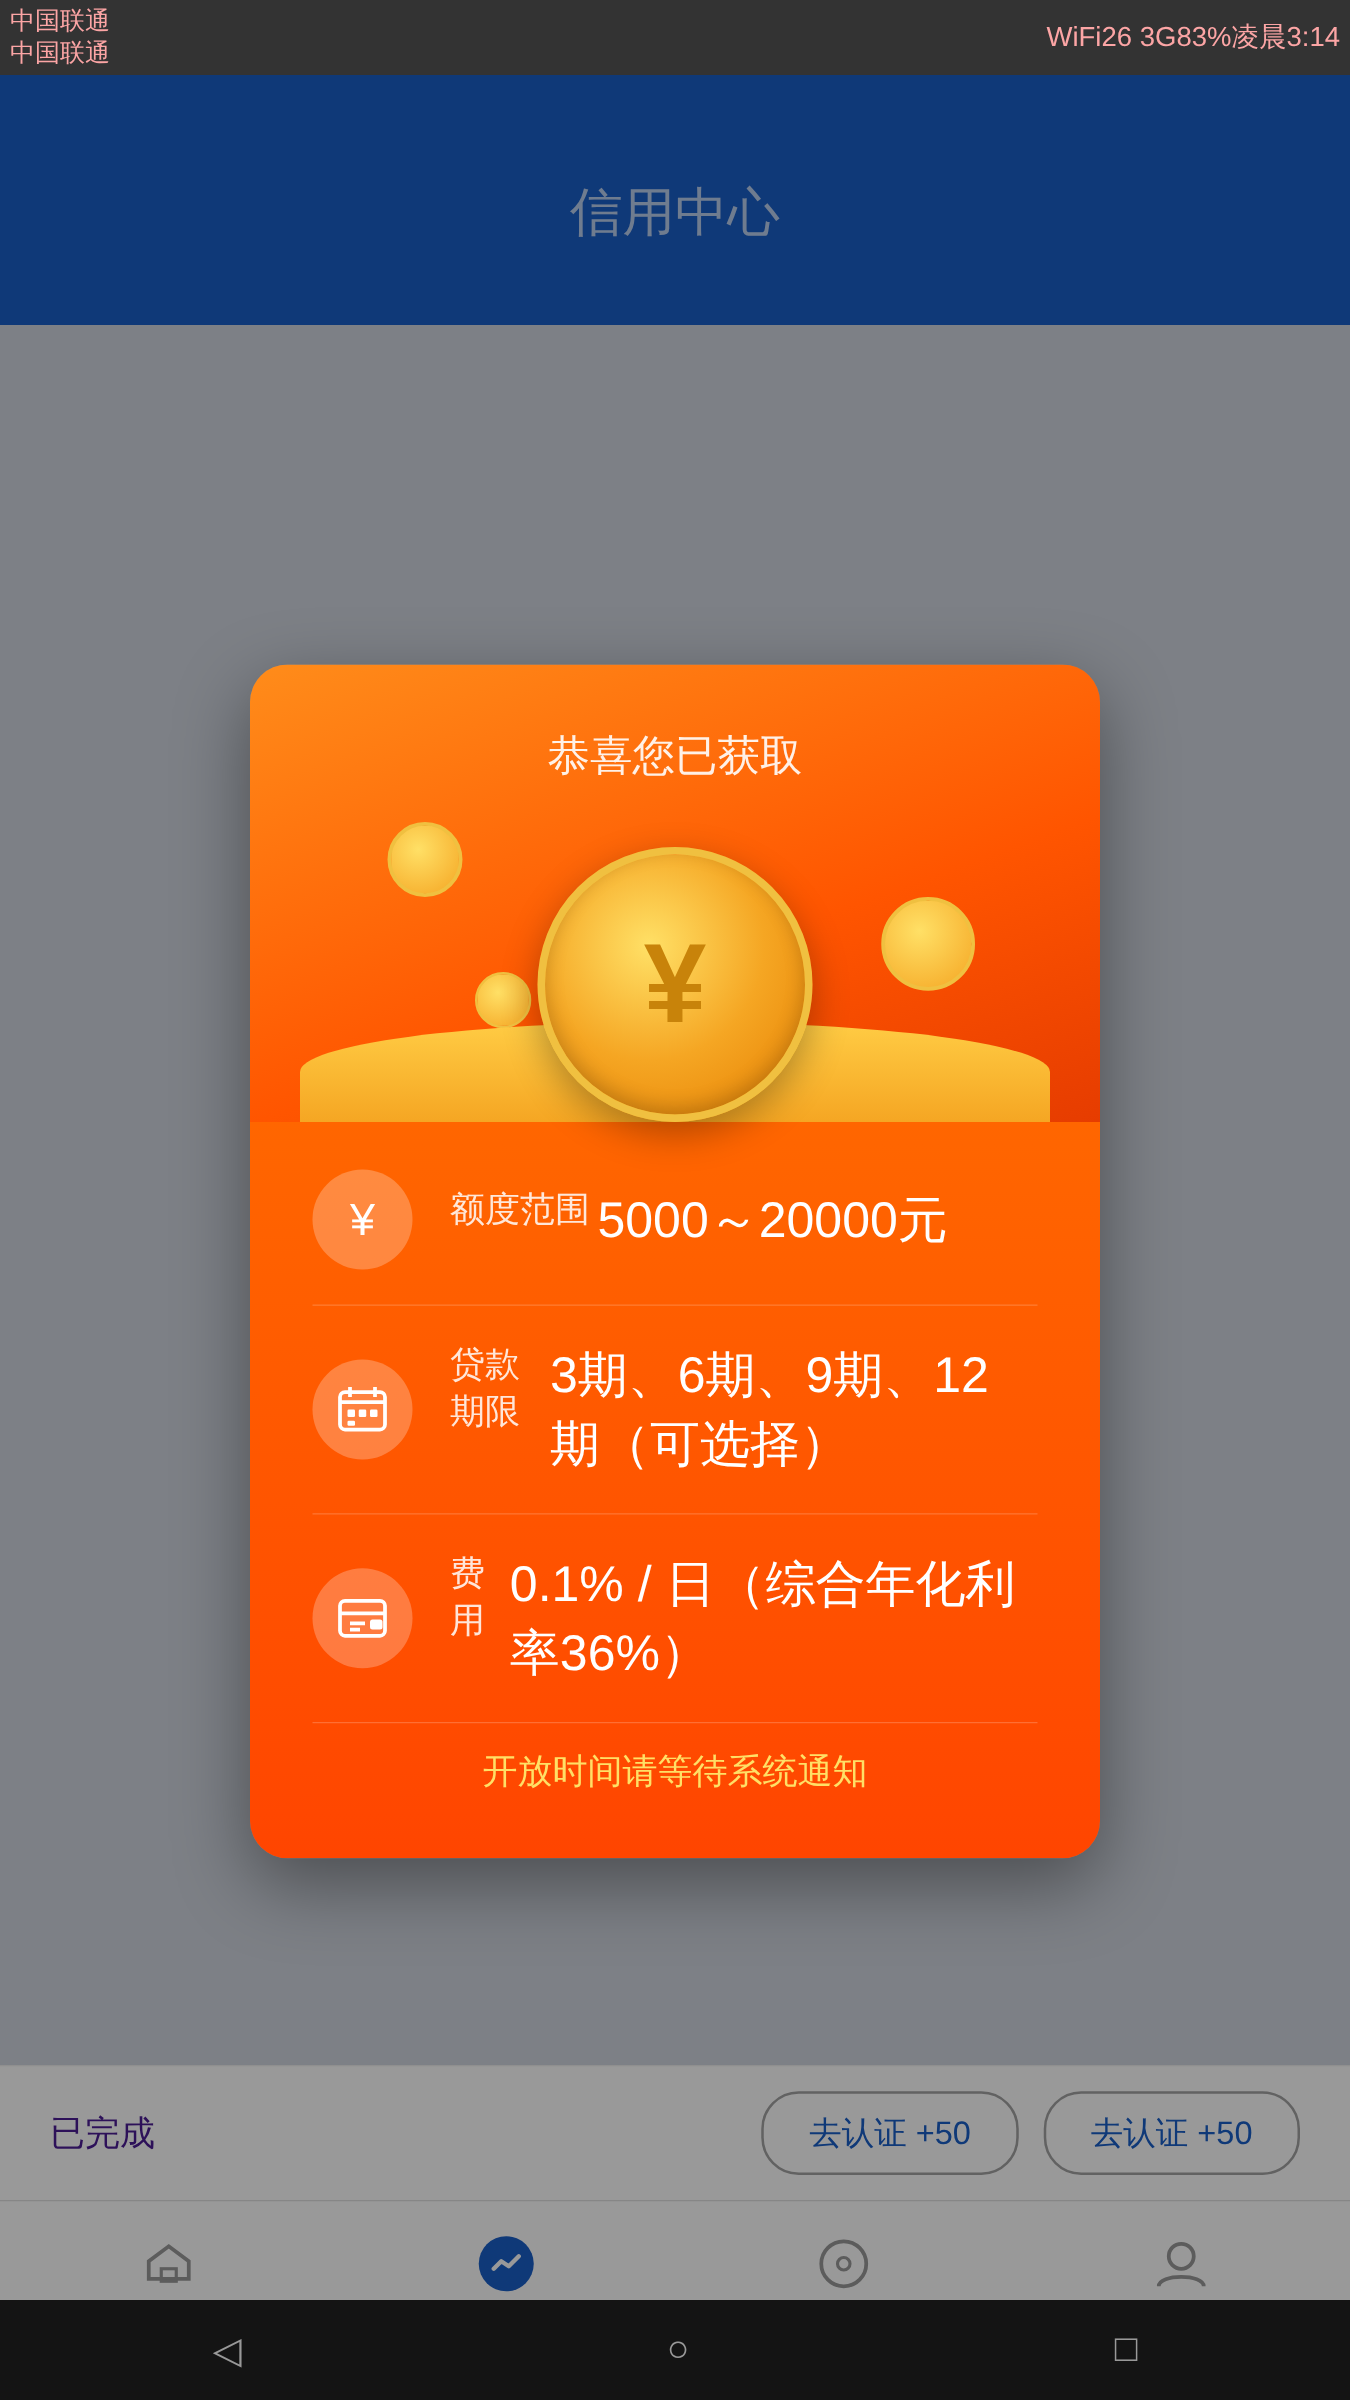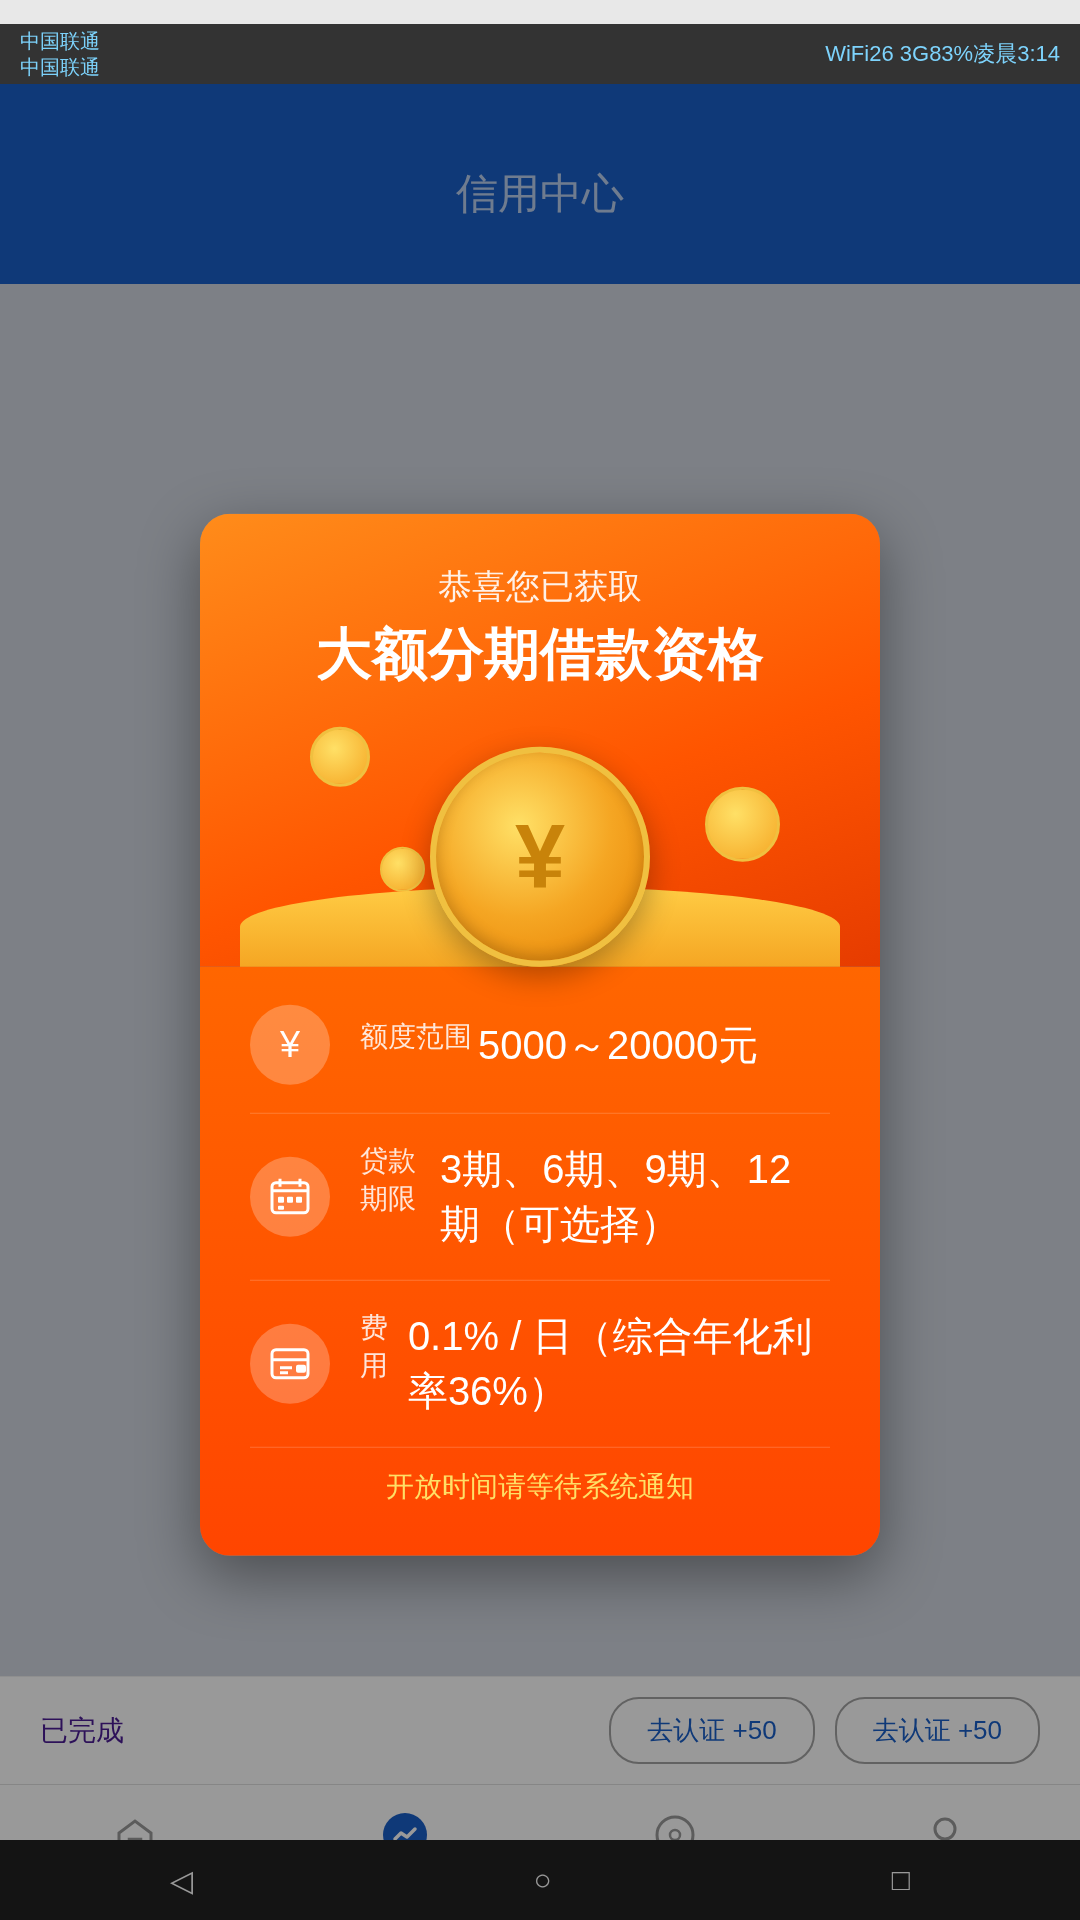--- a/index.html
+++ b/index.html
@@ -15,24 +15,23 @@
     }
 
     
     .status-bar {
       width: 100%;
       height: 60px;
       background: #333;
       display: flex;
       align-items: center;
       justify-content: space-between;
-      padding: 0 20px;
-      color: #7dd3fc;
+      padding: 0 8px;
+      color: #fca5a5;
       font-size: 24px;
-      margin-top: 24px;
     }
     .status-left { display: flex; flex-direction: column; font-size: 20px; line-height: 1.3; }
     .status-right { display: flex; align-items: center; font-size: 22px; }
 
     
     .app-bg {
       width: 100%;
       height: calc(1920px - 60px);
       background: #d0d5e0;
       position: relative;
@@ -368,21 +367,20 @@
     <span class="top-header-title">信用中心</span>
   </div>
 
 
   <div class="overlay"></div>
 
   <div class="popup">
 
     <div class="popup-top">
       <div class="popup-subtitle">恭喜您已获取</div>
-      <div class="popup-title">大额分期借款资格</div>
 
       <div class="coin-illustration">
         <div class="small-coin-1"></div>
         <div class="small-coin-2"></div>
         <div class="small-coin-3"></div>
         <div class="big-coin">¥</div>
         <div class="gold-wave"></div>
       </div>
     </div>
 

